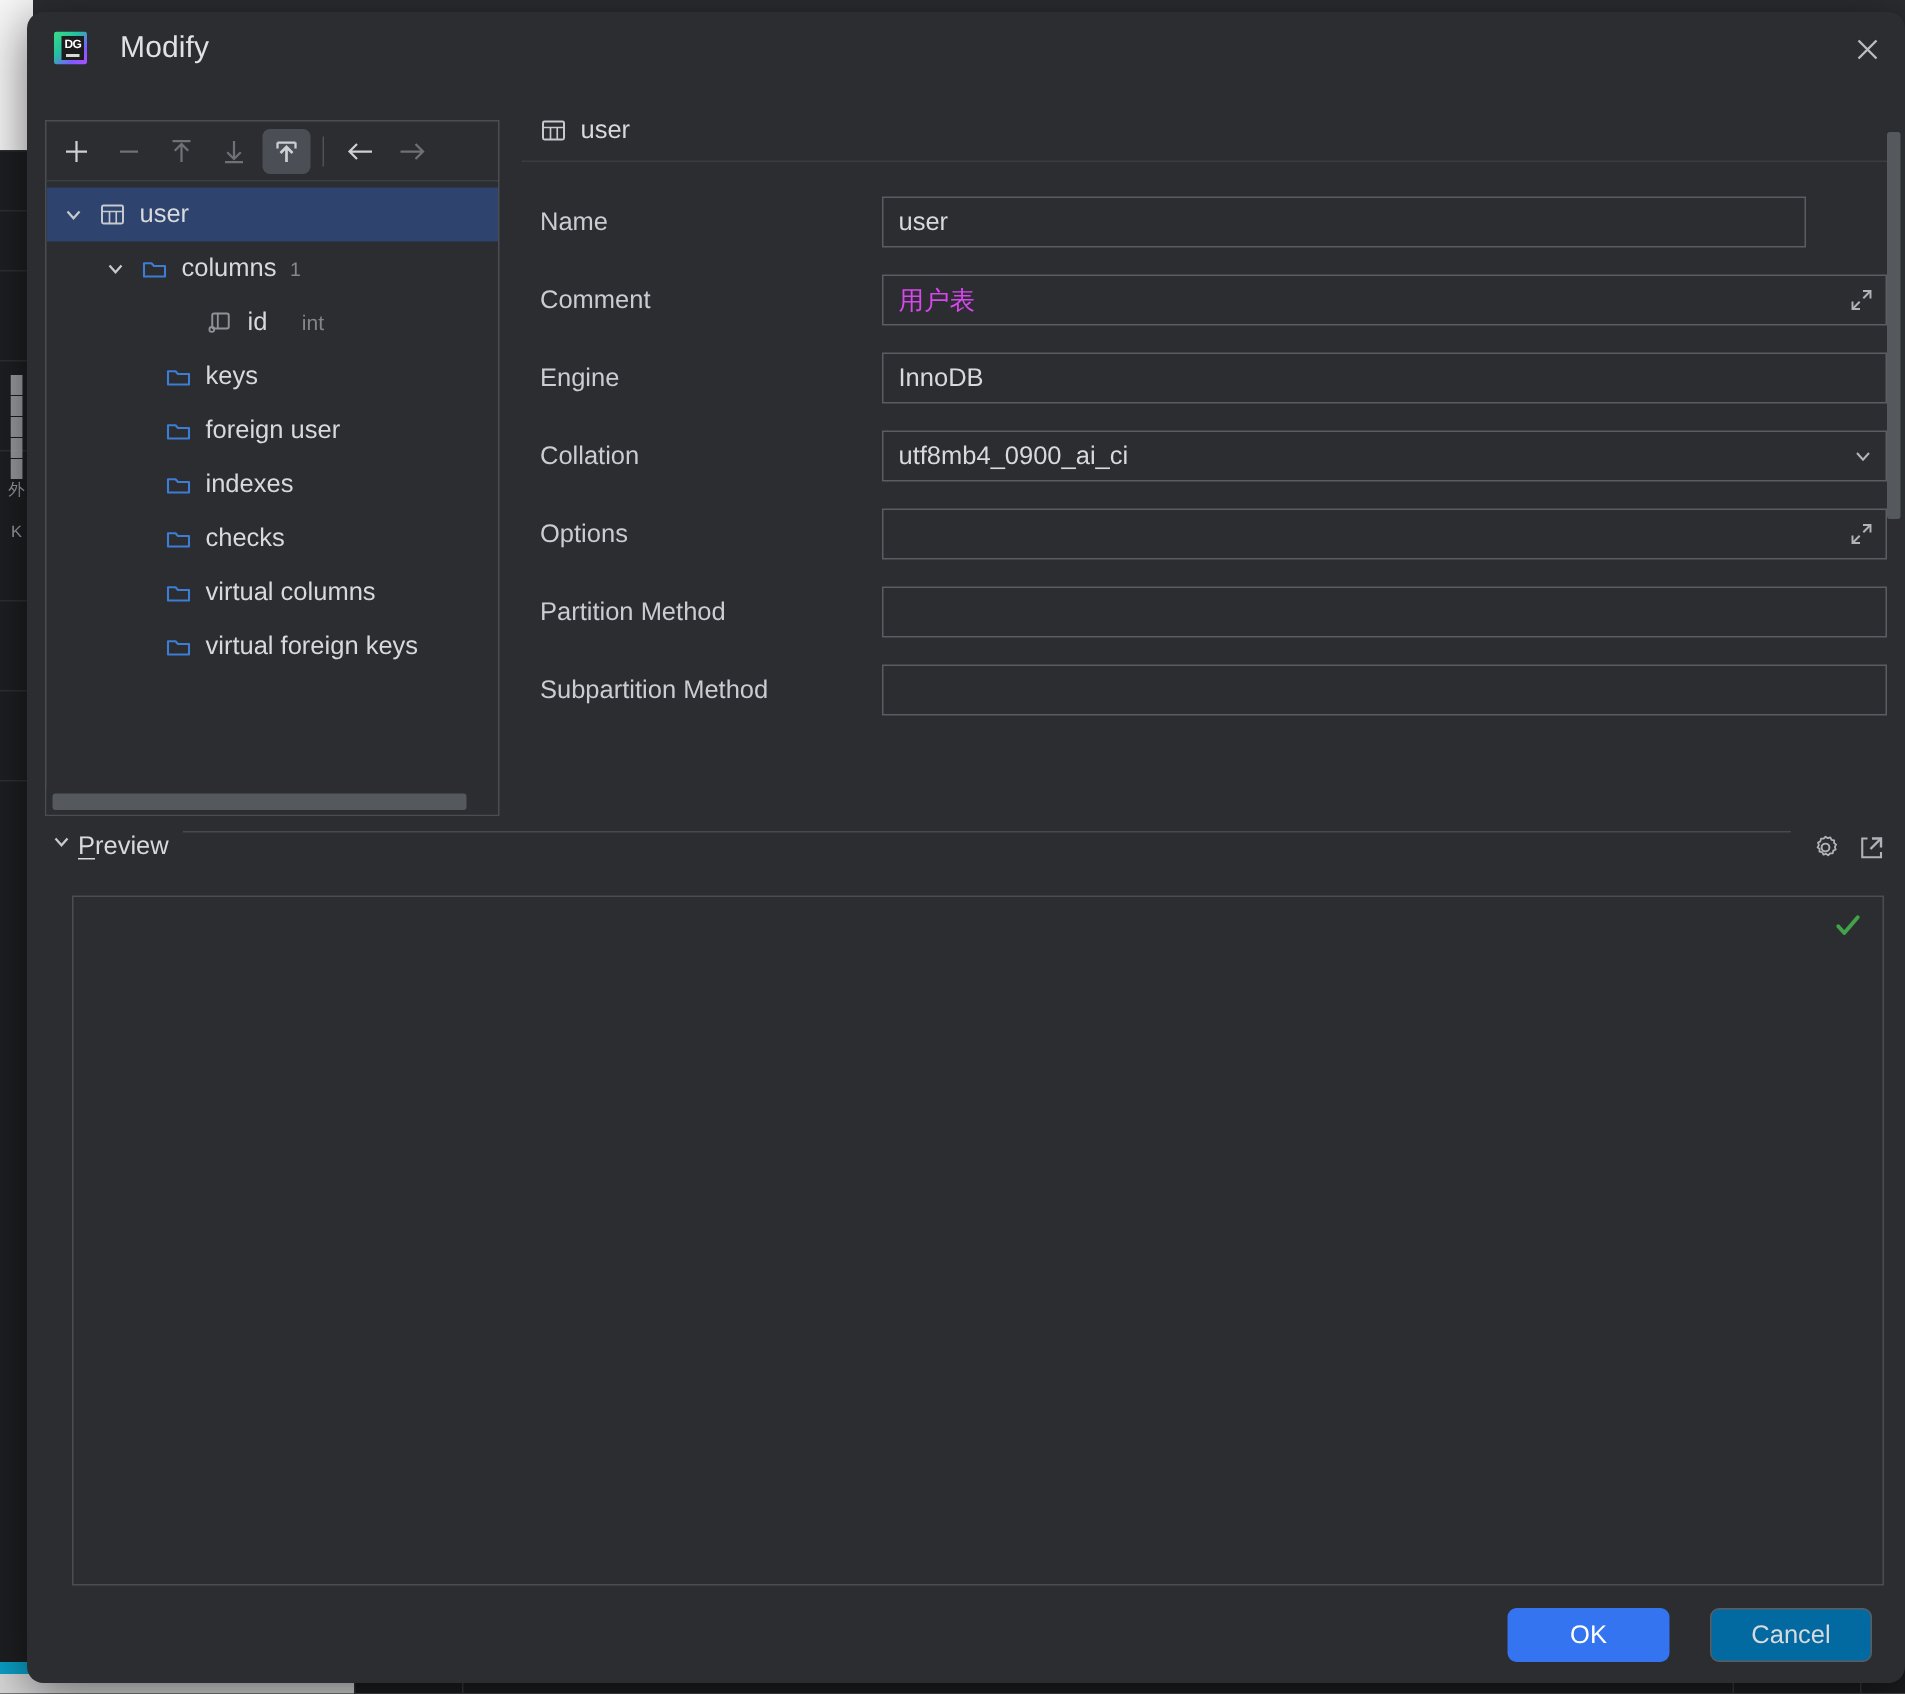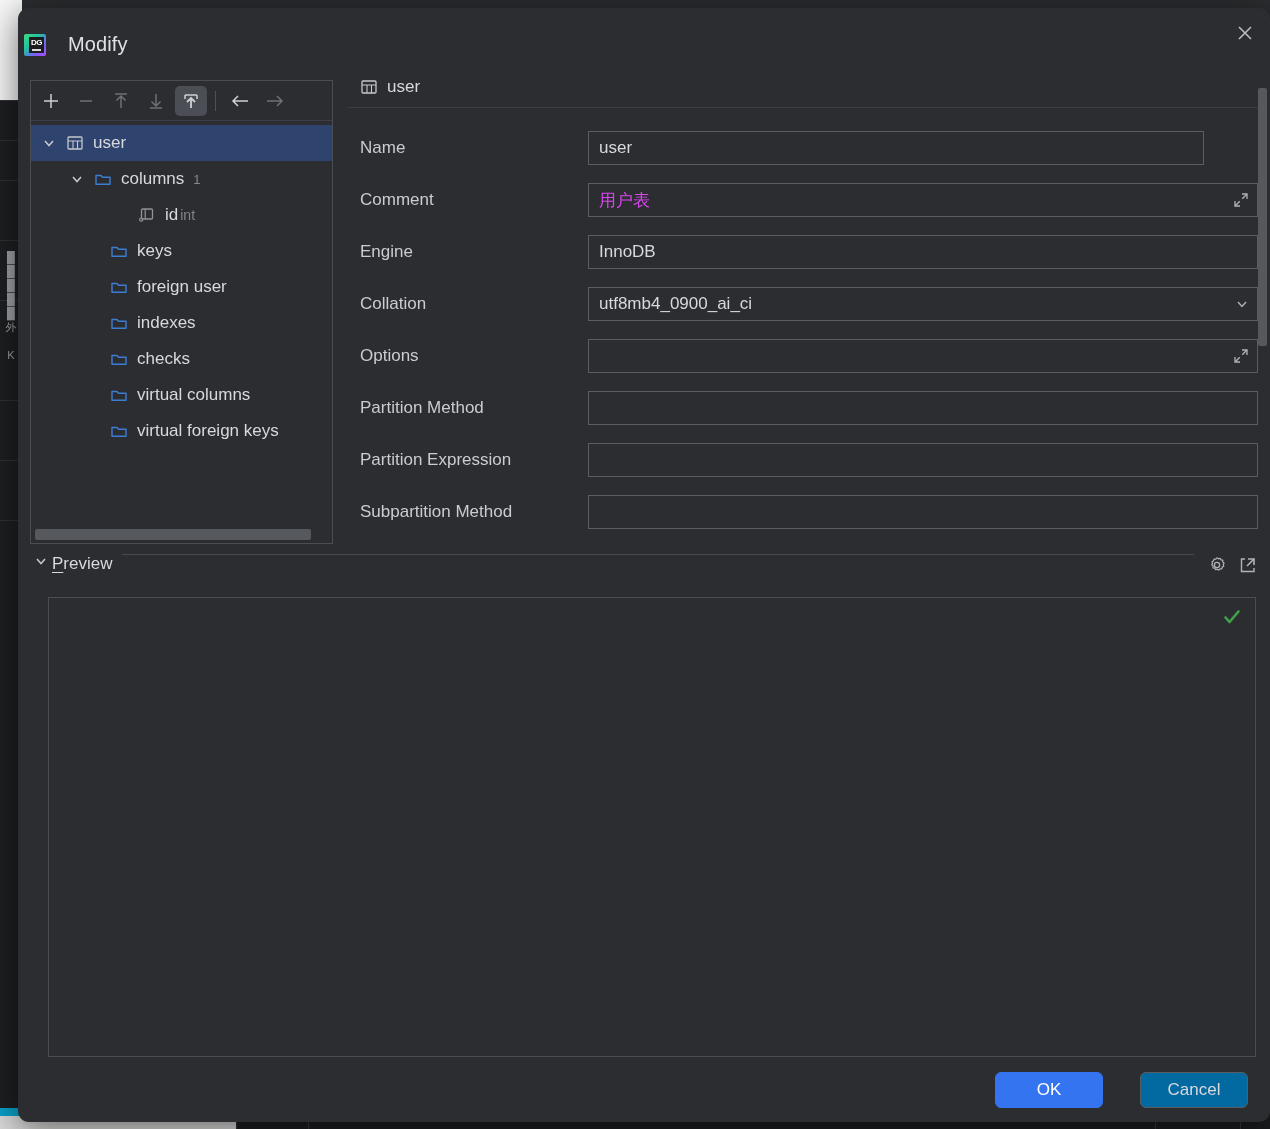--- a/index.html
+++ b/index.html
@@ -58,22 +58,22 @@
     width: 1252px; height: 1114px;
     background: #2b2d30;
     border-radius: 11px 11px 11px 11px;
     box-shadow: 0 6px 34px rgba(0,0,0,.55);
     overflow: hidden;
   }
 
   
   #titlebar {
     position: relative; height: 48px;
-    display: flex; align-items: flex-end;
-    padding: 0 0 0 6px;
+    display: flex; align-items: center;
+    padding: 0 0 0 18px;
   }
   #app-logo {
     width: 22px; height: 22px; margin-left: 0; flex: 0 0 auto;
     position: relative; border-radius: 2px; overflow: hidden;
   }
   #app-logo .l-bg {
     position: absolute; inset: 0;
     background: linear-gradient(135deg,#3ddc84 0%, #22c1a0 38%, #7a5cff 72%, #b14dff 100%);
   }
   #app-logo .l-sq {
@@ -136,21 +136,21 @@
   .trow {
     position: relative; height: 36px;
     display: flex; align-items: center;
     cursor: default; white-space: nowrap;
   }
   .trow.sel { background: #2e436e; }
   .tw { width: 28px; display: flex; align-items: center; justify-content: center; flex: 0 0 auto; }
   .ticon { width: 24px; display:flex; align-items:center; justify-content:center; flex: 0 0 auto; margin-right: 6px; }
   .tlabel { color: #d7d9dd; font-size: 17px; }
   .tcount { color: #85888d; font-size: 13px; margin-left: 9px; }
-  .ttype  { color: #82858a; font-size: 14px; margin-left: 2px; }
+  .ttype  { color: #82858a; font-size: 14px; margin-left: 23px; }
 
   #tree-hscroll-wrap {
     height: 17px; flex: 0 0 auto; position: relative; background: #2b2d30;
   }
   #tree-hscroll {
     position: absolute; left: 4px; top: 3px; width: 276px; height: 11px;
     background: #55585d; border-radius: 2px;
   }
 
   
@@ -221,21 +221,21 @@
   }
   #preview-check {
     position: absolute; right: 12px; top: 8px;
     width: 22px; height: 22px; display: flex; align-items: center; justify-content: center;
   }
 
   
   #footer {
     position: absolute; left: 0; right: 0; bottom: 0; height: 64px;
     display: flex; align-items: center; justify-content: flex-end;
-    padding-right: 22px; gap: 37px;
+    padding-right: 22px; gap: 27px;
   }
   .dbtn {
     height: 36px; min-width: 108px;
     display: flex; align-items: center; justify-content: center;
     border-radius: 6px; font-size: 17px; cursor: default;
     padding: 0 18px;
   }
   .dbtn.primary { background: #3574f0; color: #ffffff; border: 1px solid #3574f0; }
   .dbtn.ghost { background: #0369a1; color: #d7d9dd; border: 1px solid #5a5d62; }
 </style>
@@ -502,26 +502,20 @@
           </div>
         </div>
 
         <div class="frow">
           <div class="flabel">Partition Method</div>
           <div class="fctl">
             <div class="finput"></div>
           </div>
         </div>
 
-        <div class="frow">
-          <div class="flabel">Partition Expression</div>
-          <div class="fctl">
-            <div class="finput"></div>
-          </div>
-        </div>
 
         <div class="frow">
           <div class="flabel">Subpartition Method</div>
           <div class="fctl">
             <div class="finput"></div>
           </div>
         </div>
 
       </div>
 

